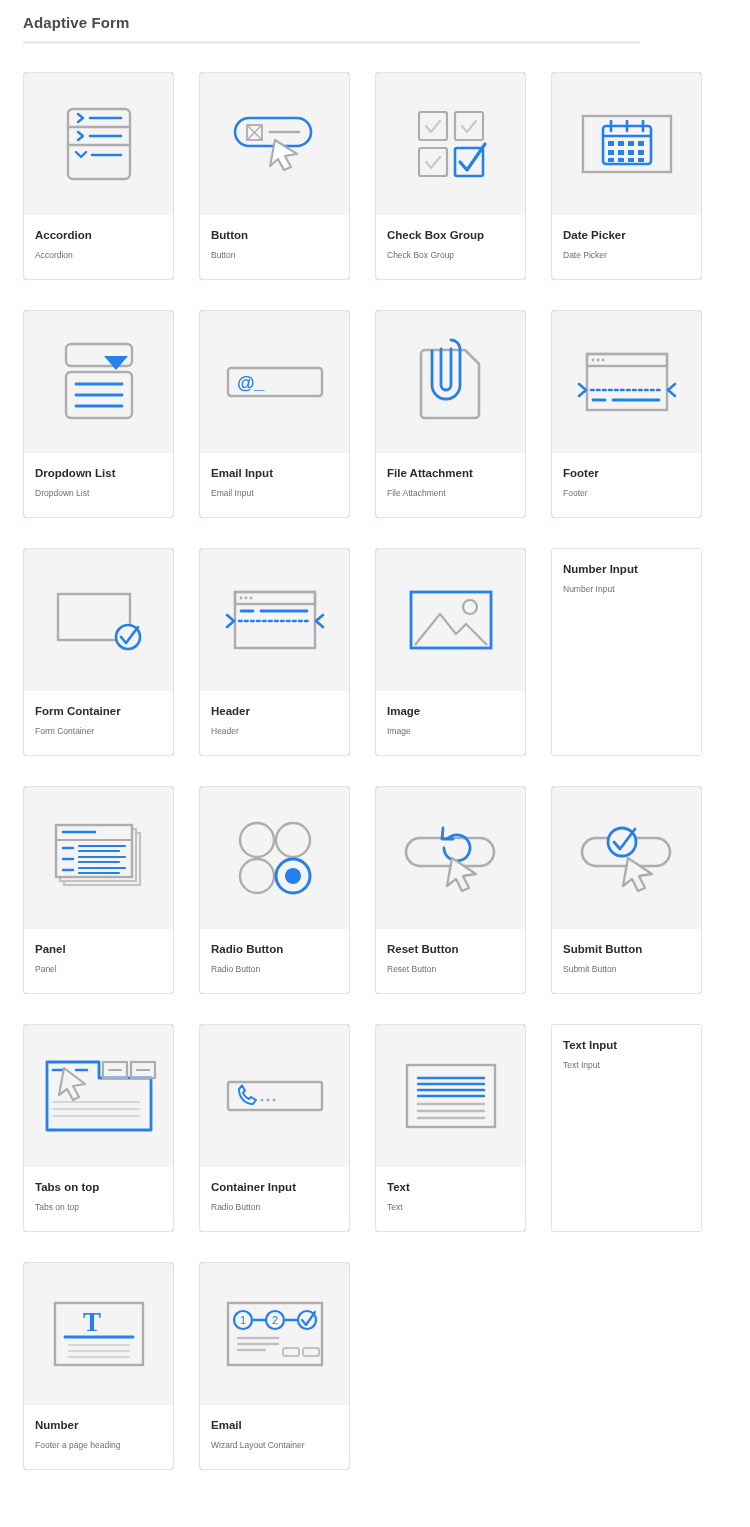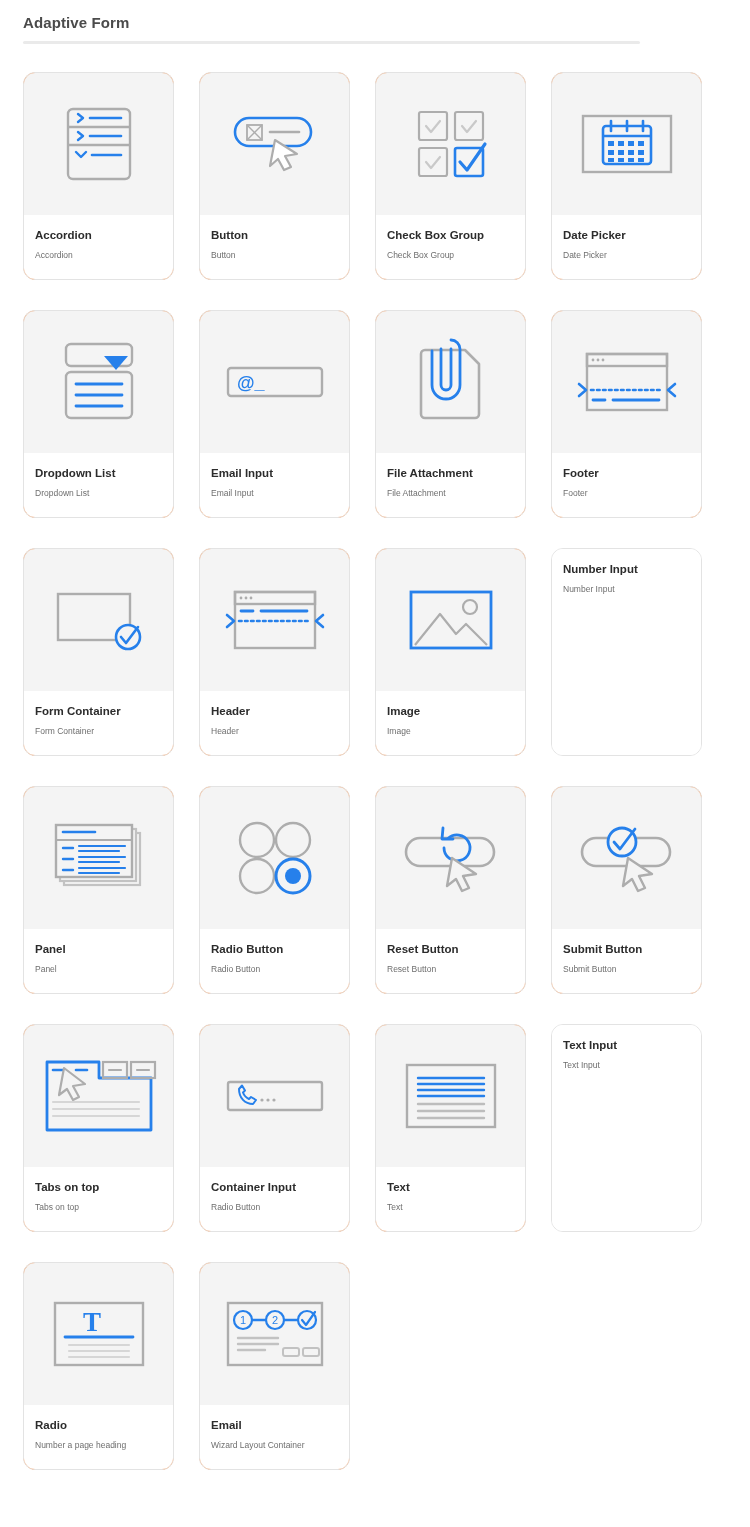--- a/index.html
+++ b/index.html
@@ -35,21 +35,21 @@
     grid-template-columns: repeat(4, 151px);
     column-gap: 25px;
     row-gap: 30px;
     padding: 28px 23px 28px 23px;
   }
 
   .card {
     width: 151px;
     background: #f97316;
     border: 1px solid #e3e3e3;
-    border-radius: 12px;
+    border-radius: 3px;
     overflow: hidden;
     display: flex;
     flex-direction: column;
   }
 
   .card-thumb {
     height: 142px;
     background: #f4f4f4;
     display: flex;
     align-items: center;
@@ -438,22 +438,22 @@
         <svg width="100" height="72" viewBox="0 0 100 72" fill="none">
           <rect x="6" y="5" width="88" height="62" stroke="#adadad" stroke-width="2.4"></rect>
           <text x="34" y="33" font-family="'Liberation Serif', serif" font-size="27" font-weight="bold" fill="#2680eb">T</text>
           <line x1="16" y1="39" x2="84" y2="39" stroke="#2680eb" stroke-width="2.8" stroke-linecap="round"></line>
           <line x1="20" y1="47" x2="80" y2="47" stroke="#d6d6d6" stroke-width="2.2" stroke-linecap="round"></line>
           <line x1="20" y1="53" x2="80" y2="53" stroke="#d6d6d6" stroke-width="2.2" stroke-linecap="round"></line>
           <line x1="20" y1="59" x2="80" y2="59" stroke="#d6d6d6" stroke-width="2.2" stroke-linecap="round"></line>
         </svg>
       </div>
       <div class="card-body">
-        <p class="card-name">Radio</p>
-        <p class="card-desc">Number a page heading</p>
+        <p class="card-name">Number</p>
+        <p class="card-desc">Footer a page heading</p>
       </div>
     </div>
 
     <div class="card">
       <div class="card-thumb">
         <svg width="104" height="72" viewBox="0 0 104 72" fill="none">
           <rect x="5" y="5" width="94" height="62" stroke="#adadad" stroke-width="2.4"></rect>
           <line x1="28" y1="22" x2="46" y2="22" stroke="#2680eb" stroke-width="2.4"></line>
           <line x1="58" y1="22" x2="76" y2="22" stroke="#2680eb" stroke-width="2.4"></line>
           <circle cx="20" cy="22" r="9" stroke="#2680eb" stroke-width="2.2" fill="#f4f4f4"></circle>

